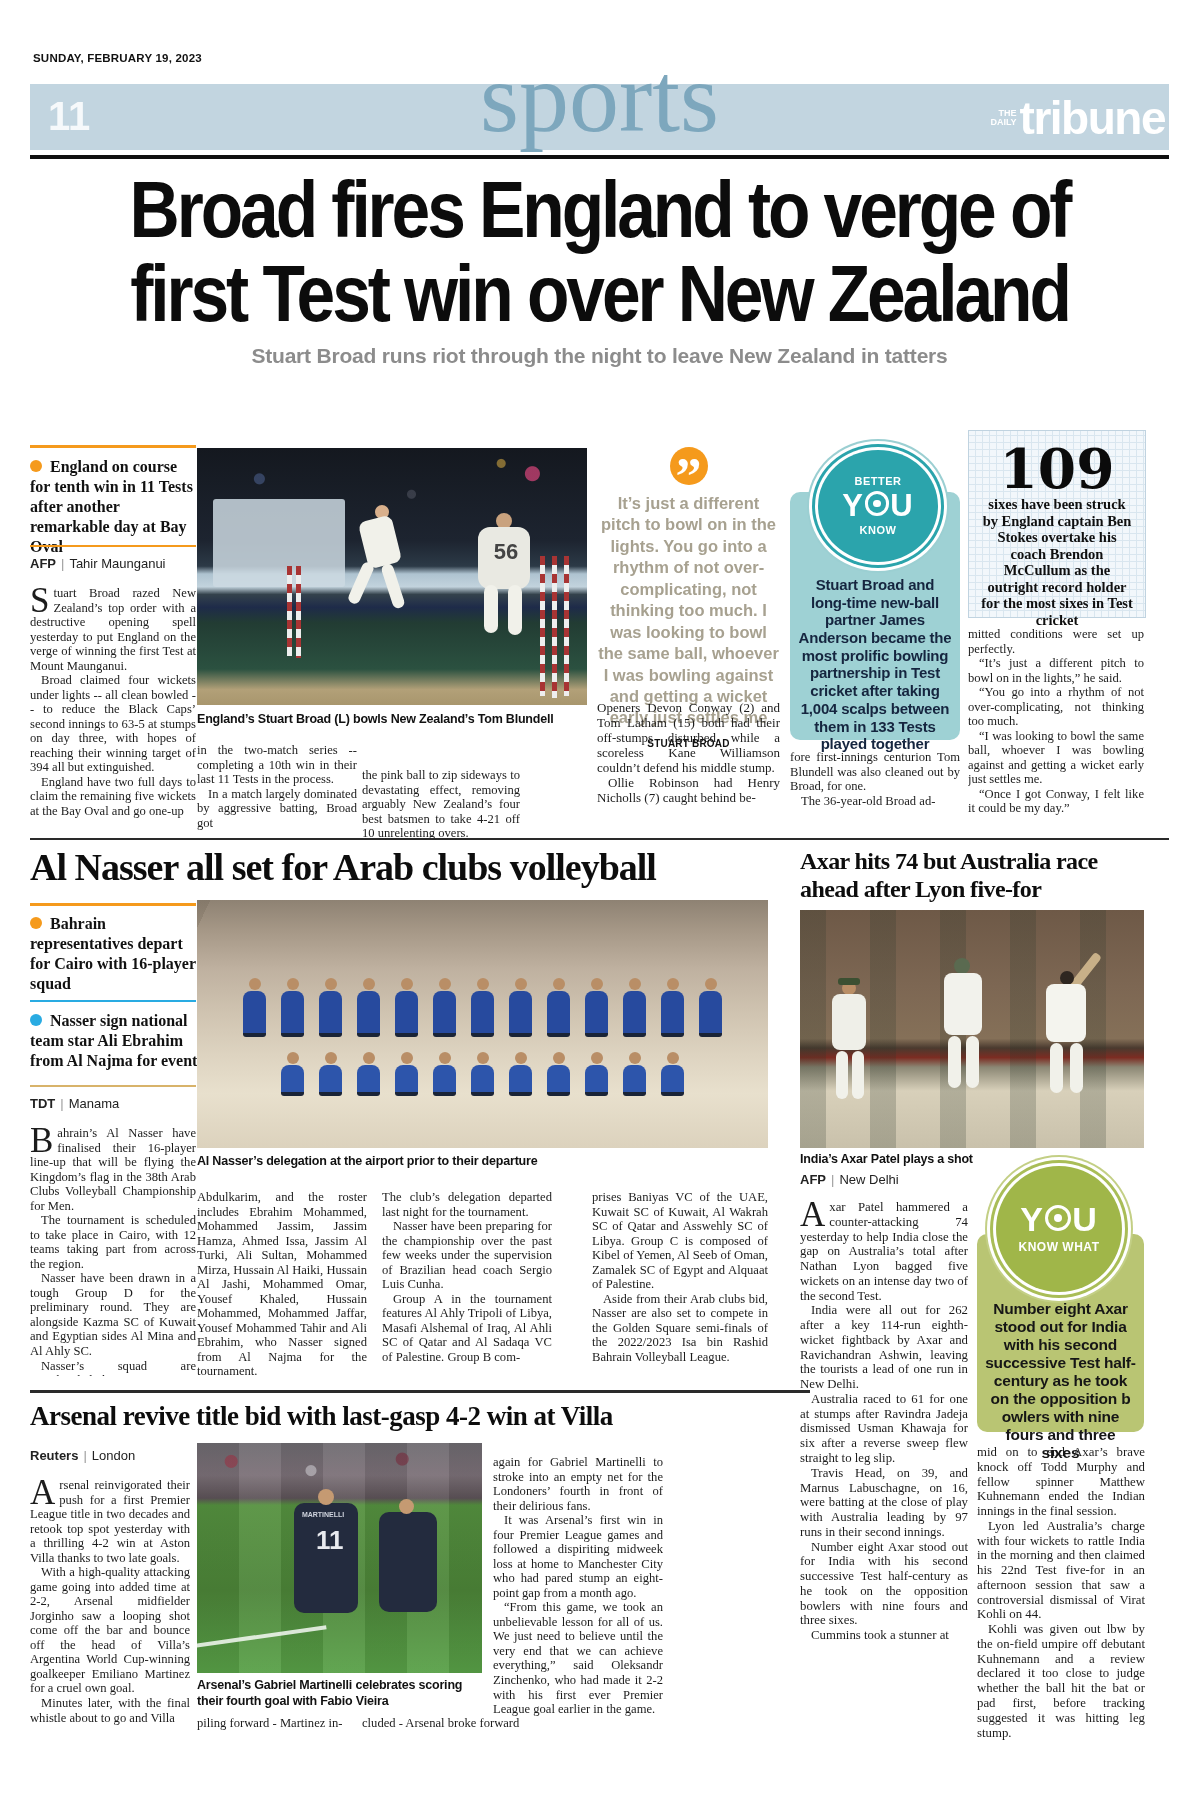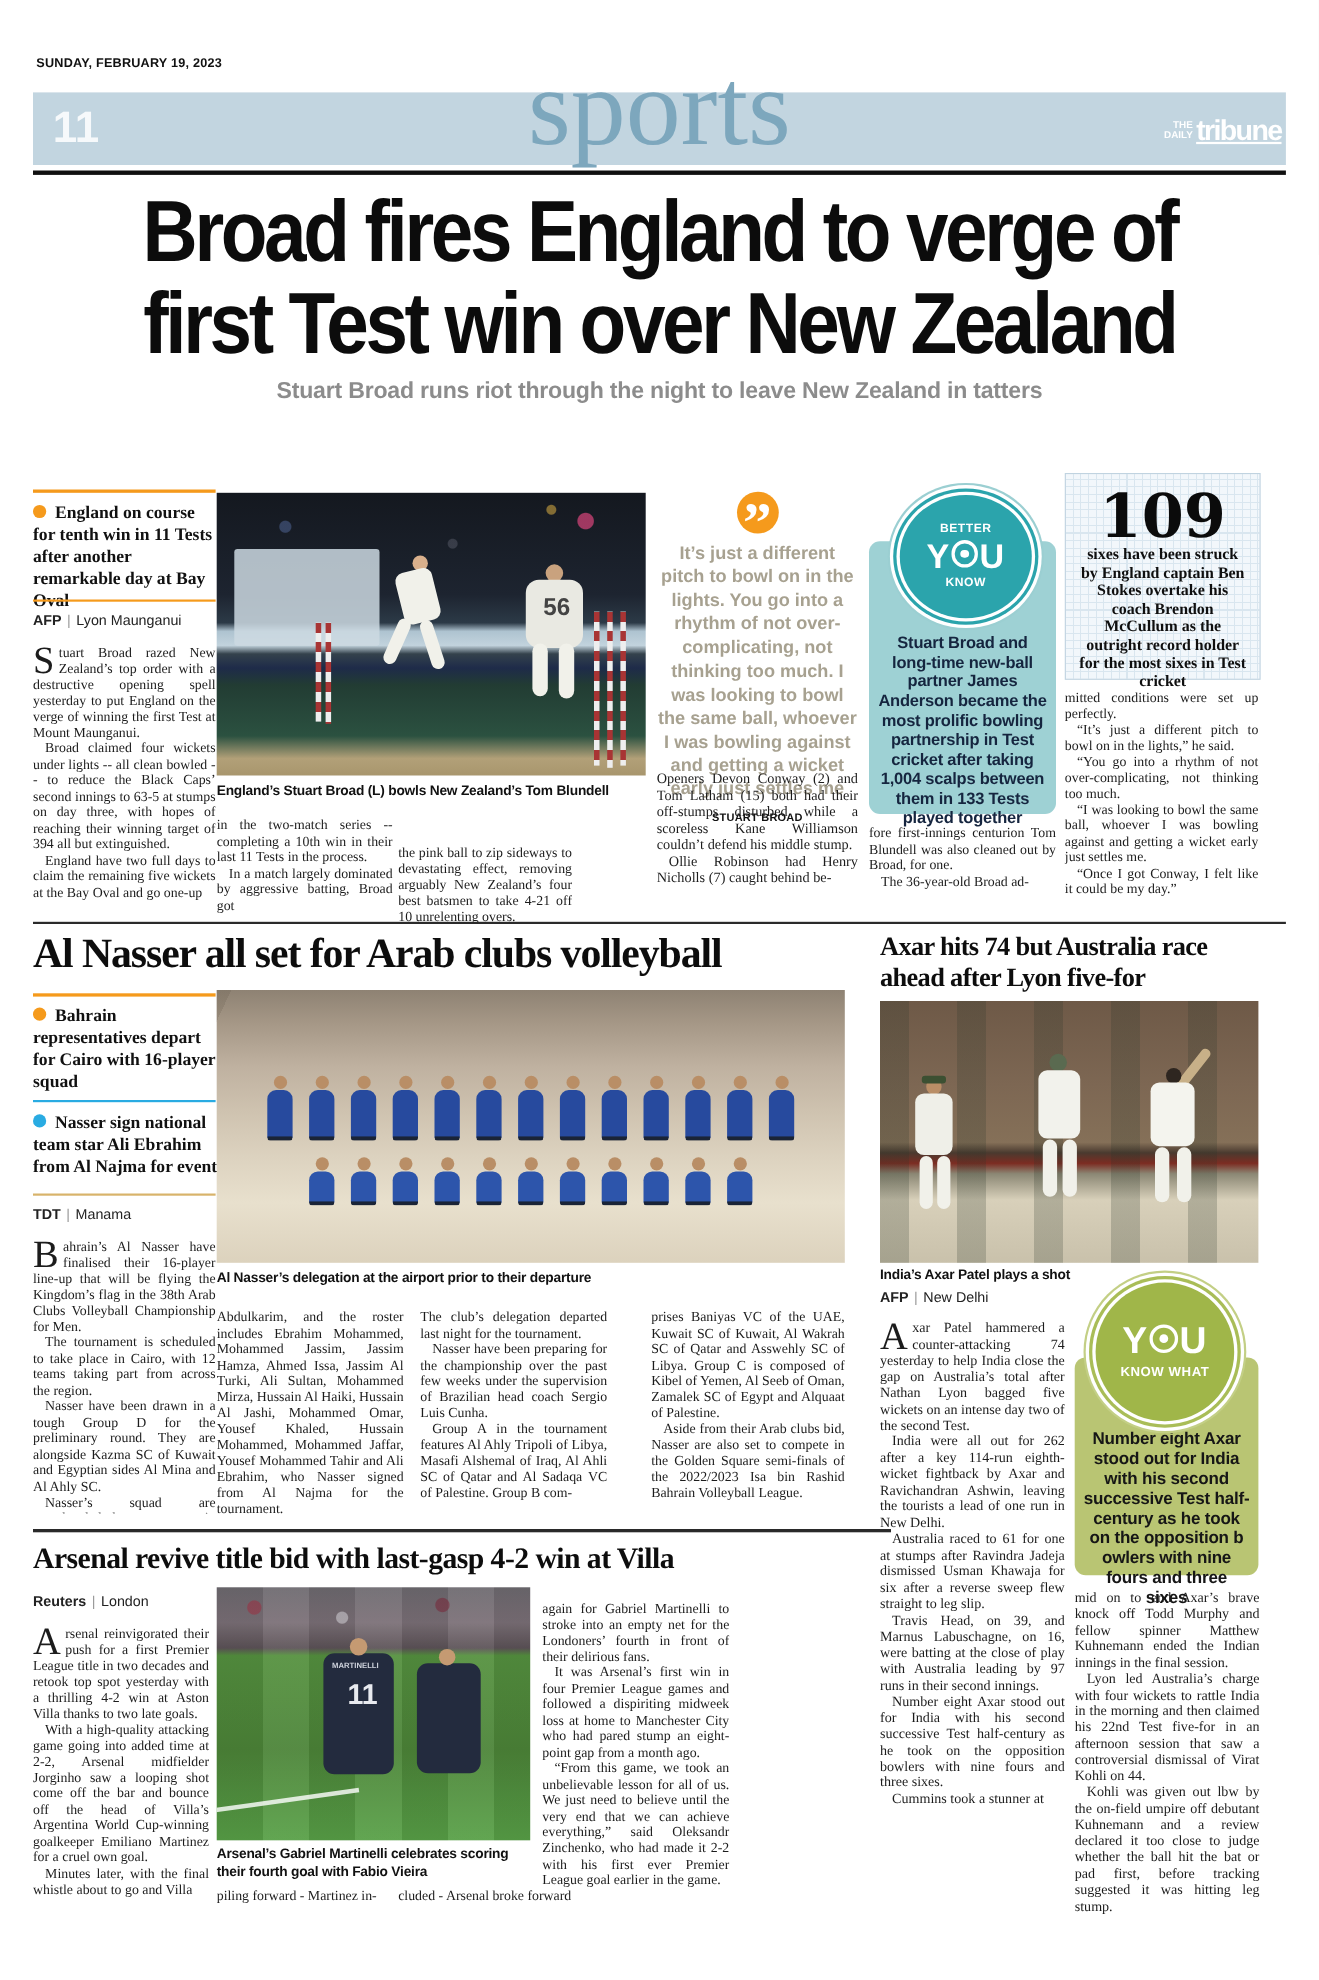--- a/index.html
+++ b/index.html
@@ -8,21 +8,21 @@
   .abs{position:absolute;}
   .serif{font-family:"Liberation Serif",serif;}
 
   
   .dateline{font-family:"Liberation Sans",sans-serif;font-weight:700;font-size:11.5px;letter-spacing:.2px;color:#111;}
   .band{background:#c2d5e0;}
   .pagenum{font-family:"Liberation Sans",sans-serif;font-weight:700;font-size:40px;color:rgba(255,255,255,.85);}
   .sports-title{font-family:"Liberation Serif",serif;font-size:100px;color:#7da7bd;text-align:center;line-height:1;}
   .masthead{display:flex;align-items:center;justify-content:flex-end;color:#fff;}
   .mh-small{font-family:"Liberation Sans",sans-serif;font-weight:700;font-size:9px;line-height:1;text-align:right;margin-right:3px;}
-  .mh-name{font-family:"Liberation Sans",sans-serif;font-weight:700;font-size:26px;letter-spacing:-1.5px;line-height:1;text-decoration:underline;}
+  .mh-name{font-family:"Liberation Sans",sans-serif;font-weight:700;font-size:46px;letter-spacing:-1.5px;line-height:1;}
   .blackrule{background:#101010;}
 
   
   .mainhead{font-family:"Liberation Sans",sans-serif;font-weight:700;font-size:79px;letter-spacing:-3.5px;
             color:#0c0c0c;text-align:center;transform:scaleX(.88);white-space:nowrap;line-height:1;}
   .standfirst{font-family:"Liberation Sans",sans-serif;font-weight:700;font-size:21px;color:#8c8c8c;text-align:center;letter-spacing:-.2px;}
 
   
   .bt{font-size:12.6px;line-height:1.155;text-align:justify;color:#1c1c1c;overflow:hidden;}
   .bt p{margin:0;}
@@ -133,21 +133,21 @@
   <div class="abs mainhead" style="left:0;top:170px;width:1199px;">Broad fires England to verge of</div>
   <div class="abs mainhead" style="left:0;top:254px;width:1199px;">first Test win over New Zealand</div>
   <div class="abs standfirst" style="left:100px;top:344px;width:999px;">Stuart Broad runs riot through the night to leave New Zealand in tatters</div>
 
   <div class="abs hrule o-rule" style="left:30px;top:445px;width:166px;"></div>
   <div class="abs bullet-item serif" style="left:30px;top:457px;width:170px;">
     <span class="bullet-dot"></span><span>England on course for tenth win in 11 Tests after another remarkable day at Bay Oval</span>
   </div>
   <div class="abs hrule o-rule" style="left:30px;top:545px;width:166px;height:2px;"></div>
   <div class="abs byline" style="left:30px;top:556px;width:190px;">
-    <b>AFP</b><span class="pipe"></span><span>Lyon Maunganui</span>
+    <b>AFP</b><span class="pipe"></span><span>Tahir Maunganui</span>
   </div>
   <div class="abs bt" style="left:30px;top:586px;width:166px;height:246px;">
     <p><span class="cap">S</span><span>tuart Broad razed New Zealand’s top order with a destructive opening spell yesterday to put England on the verge of winning the first Test at Mount Maunganui.</span></p>
     <p>Broad claimed four wickets under lights -- all clean bowled -- to reduce the Black Caps’ second innings to 63-5 at stumps on day three, with hopes of reaching their winning target of 394 all but extinguished.</p>
     <p>England have two full days to claim the remaining five wickets at the Bay Oval and go one-up</p>
   </div>
 
   <div class="abs photo photo-cricket" style="left:197px;top:448px;width:390px;height:257px;">
     <div class="sight"></div>
     <div class="fig" style="position:absolute;left:42%;top:22%;">

